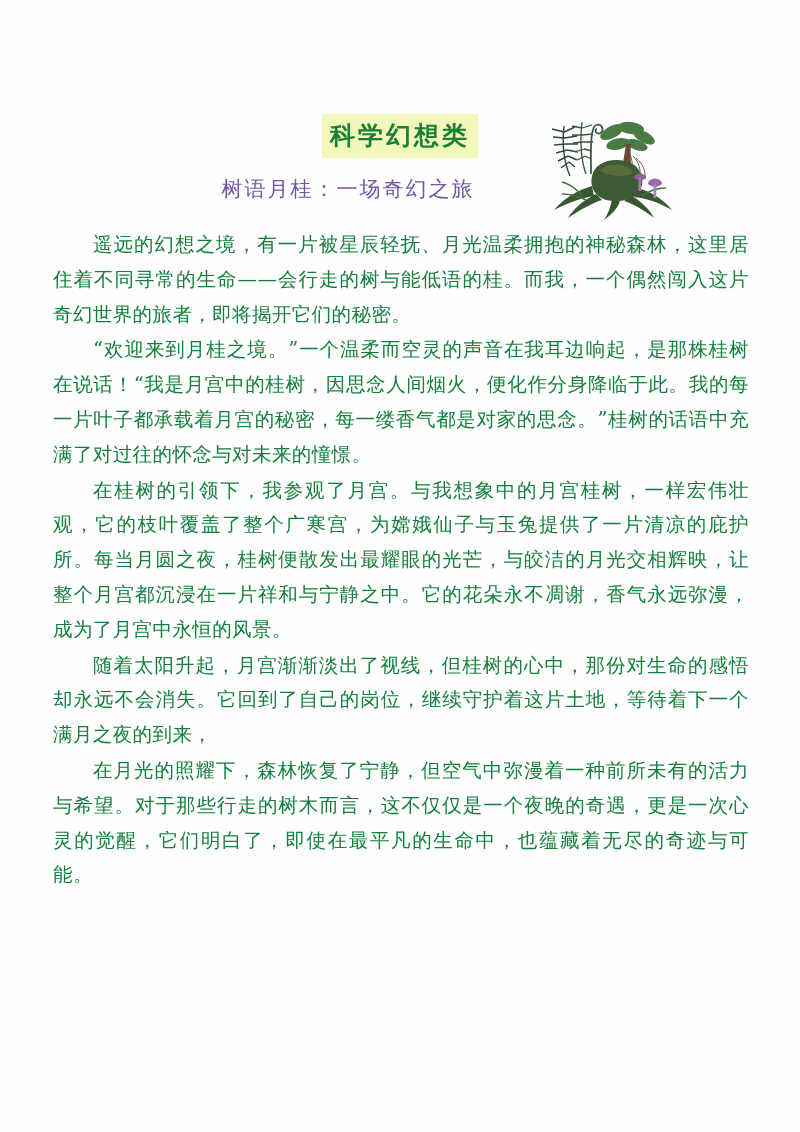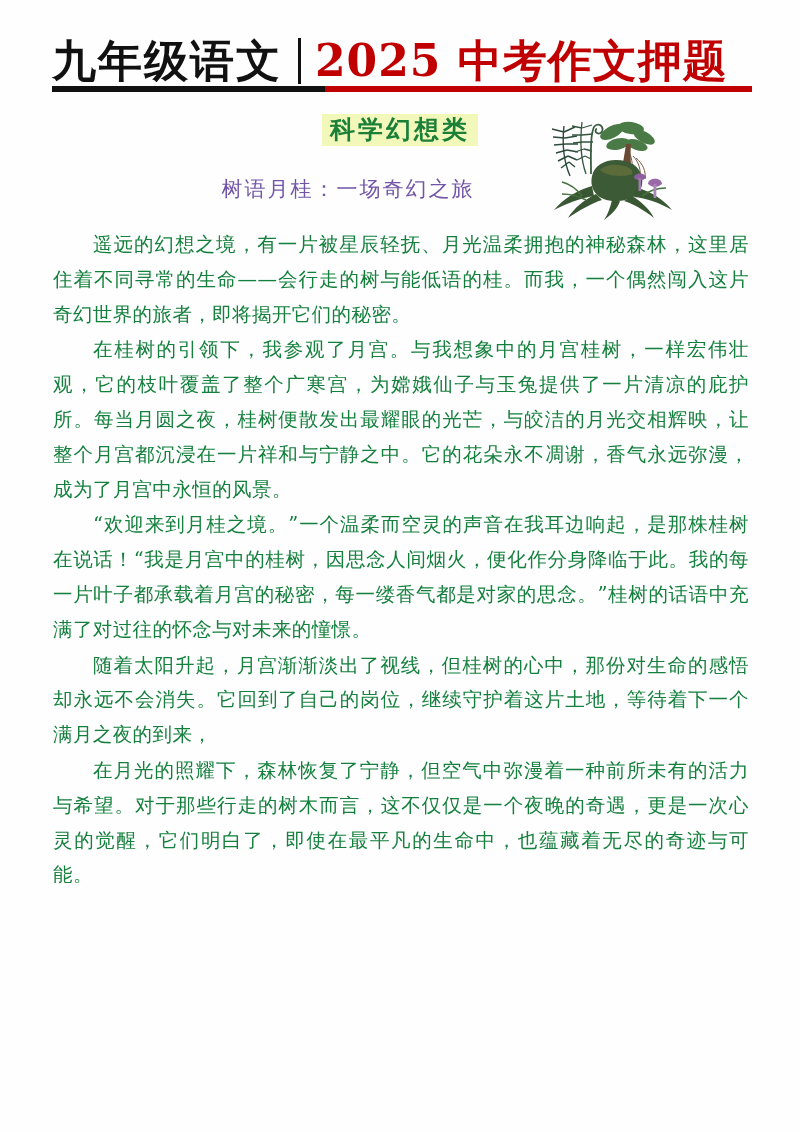--- a/index.html
+++ b/index.html
@@ -91,21 +91,21 @@
   }
   .category {
     display: inline-block;
     font-family: "DejaVu Serif", serif;
     font-weight: bold;
     font-size: 25px;
     line-height: 32px;
     letter-spacing: 3px;
     color: #1a8038;
     background: #f2f7ba;
-    padding: 0 8px;
+    padding: 6px 8px;
   }
 
   
   .essay-title-wrap {
     position: absolute;
     left: 0;
     top: 175px;
     width: 736px;
     text-align: center;
   }
@@ -147,31 +147,20 @@
     letter-spacing: 0.4px;
     margin: 0 0 1px 0;
     word-break: break-all;
   }
 </style>
 </head>
 <body>
 
 <div class="page">
 
-  <div class="masthead">
-    <div class="masthead-row">
-      <span class="mast-left">九年级语文</span>
-      <span class="mast-sep"></span>
-      <span class="mast-right">2025 中考作文押题</span>
-    </div>
-    <div class="mast-rule">
-      <span class="mast-rule-black"></span>
-      <span class="mast-rule-red"></span>
-    </div>
-  </div>
 
   <div class="category-wrap">
     <span class="category">科学幻想类</span>
   </div>
 
   <div class="illustration">
     <svg width="144" height="118" viewBox="0 0 144 118" xmlns="http://www.w3.org/2000/svg">
 
       <g stroke="#2c4a3a" stroke-width="1.4" fill="none">
         <path d="M30 22 C28 40 30 58 36 72"></path>
@@ -231,19 +220,19 @@
       </g>
     </svg>
   </div>
 
   <div class="essay-title-wrap">
     <span class="essay-title">树语月桂：一场奇幻之旅</span>
   </div>
 
   <div class="body-text">
     <p class="para">遥远的幻想之境，有一片被星辰轻抚、月光温柔拥抱的神秘森林，这里居住着不同寻常的生命——会行走的树与能低语的桂。而我，一个偶然闯入这片奇幻世界的旅者，即将揭开它们的秘密。</p>
+    <p class="para">“欢迎来到月桂之境。”一个温柔而空灵的声音在我耳边响起，是那株桂树在说话！“我是月宫中的桂树，因思念人间烟火，便化作分身降临于此。我的每一片叶子都承载着月宫的秘密，每一缕香气都是对家的思念。”桂树的话语中充满了对过往的怀念与对未来的憧憬。</p>
     <p class="para">在桂树的引领下，我参观了月宫。与我想象中的月宫桂树，一样宏伟壮观，它的枝叶覆盖了整个广寒宫，为嫦娥仙子与玉兔提供了一片清凉的庇护所。每当月圆之夜，桂树便散发出最耀眼的光芒，与皎洁的月光交相辉映，让整个月宫都沉浸在一片祥和与宁静之中。它的花朵永不凋谢，香气永远弥漫，成为了月宫中永恒的风景。</p>
-    <p class="para">“欢迎来到月桂之境。”一个温柔而空灵的声音在我耳边响起，是那株桂树在说话！“我是月宫中的桂树，因思念人间烟火，便化作分身降临于此。我的每一片叶子都承载着月宫的秘密，每一缕香气都是对家的思念。”桂树的话语中充满了对过往的怀念与对未来的憧憬。</p>
     <p class="para">随着太阳升起，月宫渐渐淡出了视线，但桂树的心中，那份对生命的感悟却永远不会消失。它回到了自己的岗位，继续守护着这片土地，等待着下一个满月之夜的到来，</p>
     <p class="para">在月光的照耀下，森林恢复了宁静，但空气中弥漫着一种前所未有的活力与希望。对于那些行走的树木而言，这不仅仅是一个夜晚的奇遇，更是一次心灵的觉醒，它们明白了，即使在最平凡的生命中，也蕴藏着无尽的奇迹与可能。</p>
   </div>
 
 </div>
 
 </body></html>

